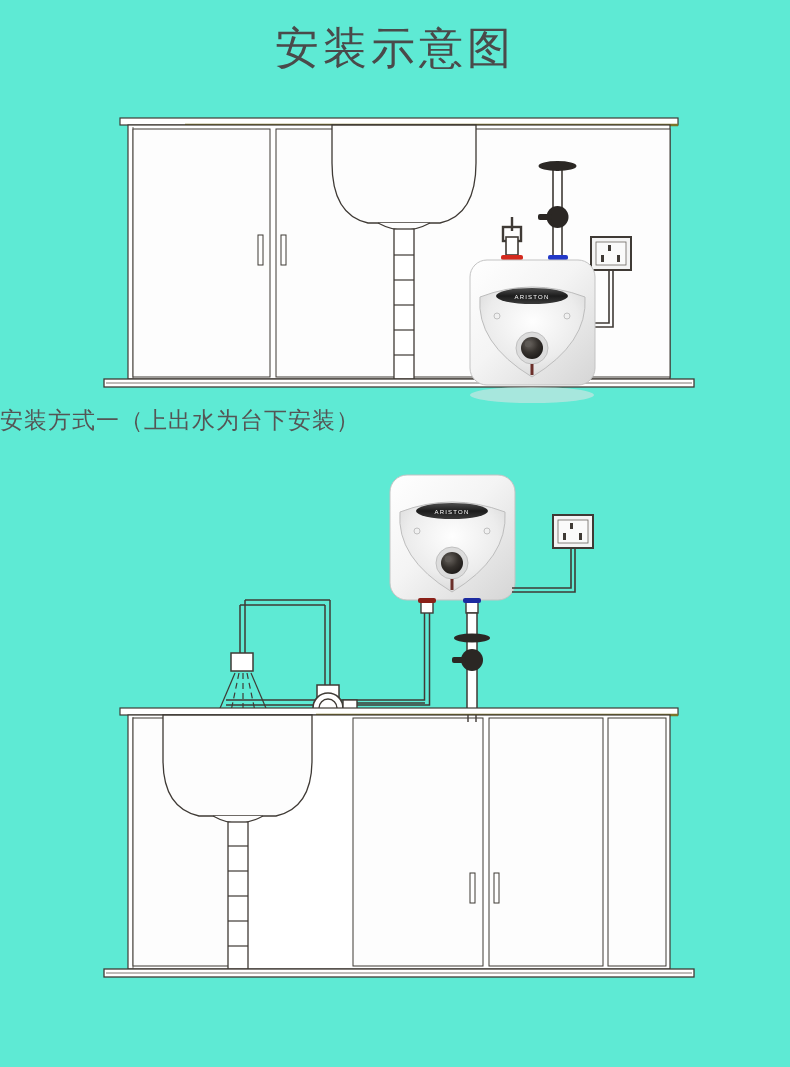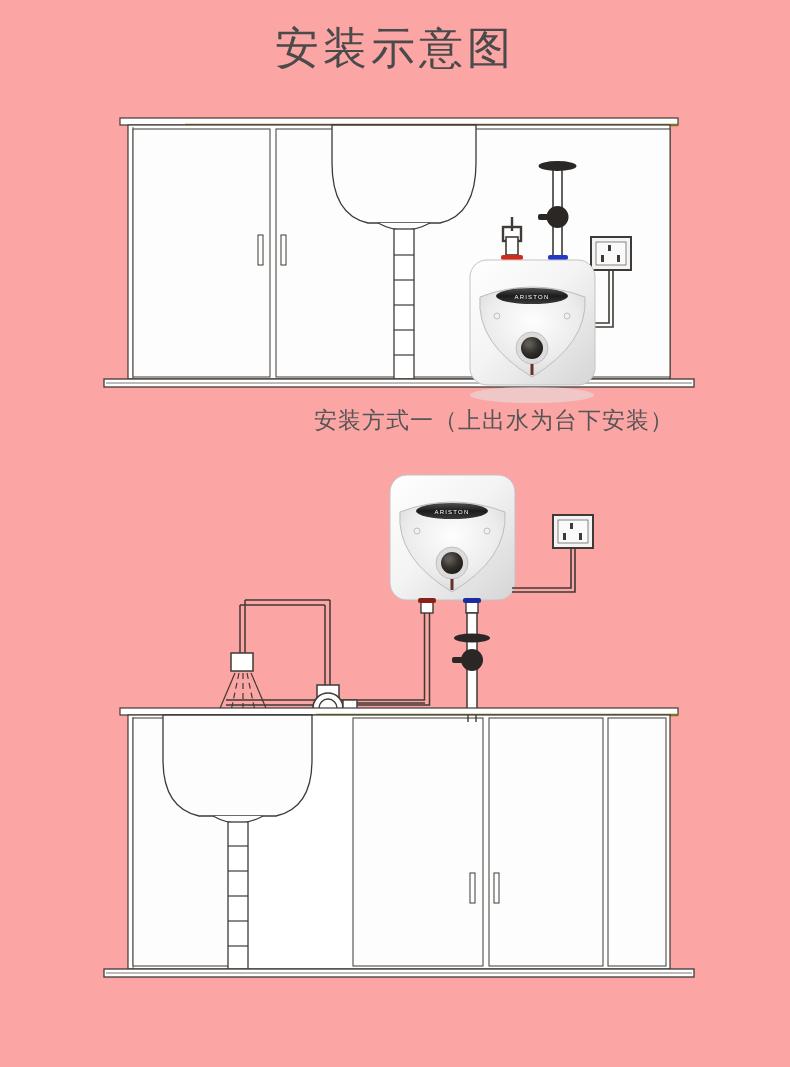--- a/index.html
+++ b/index.html
@@ -8,40 +8,40 @@
     padding: 0;
     background: #ffffff;
   }
   body {
     font-family: "Liberation Sans", "DejaVu Sans", sans-serif;
   }
   #page {
     position: relative;
     width: 790px;
     height: 1067px;
-    background: #fca5a5;
+    background: #5eead4;
     overflow: hidden;
   }
   .page-title {
     position: absolute;
     top: 22px;
     left: 0;
     width: 790px;
     text-align: center;
     font-size: 44px;
     letter-spacing: 4px;
     color: #4a4a4a;
     font-weight: 400;
     line-height: 1.2;
   }
   .caption {
     position: absolute;
     left: 0;
     width: 674px;
-    text-align: right;
+    text-align: left;
     font-size: 23px;
     letter-spacing: 1px;
     color: #555555;
     font-weight: 400;
   }
   #caption-1 { top: 405px; }
   #caption-2 { top: 1000px; }
   .diagram {
     position: absolute;
     left: 0;

